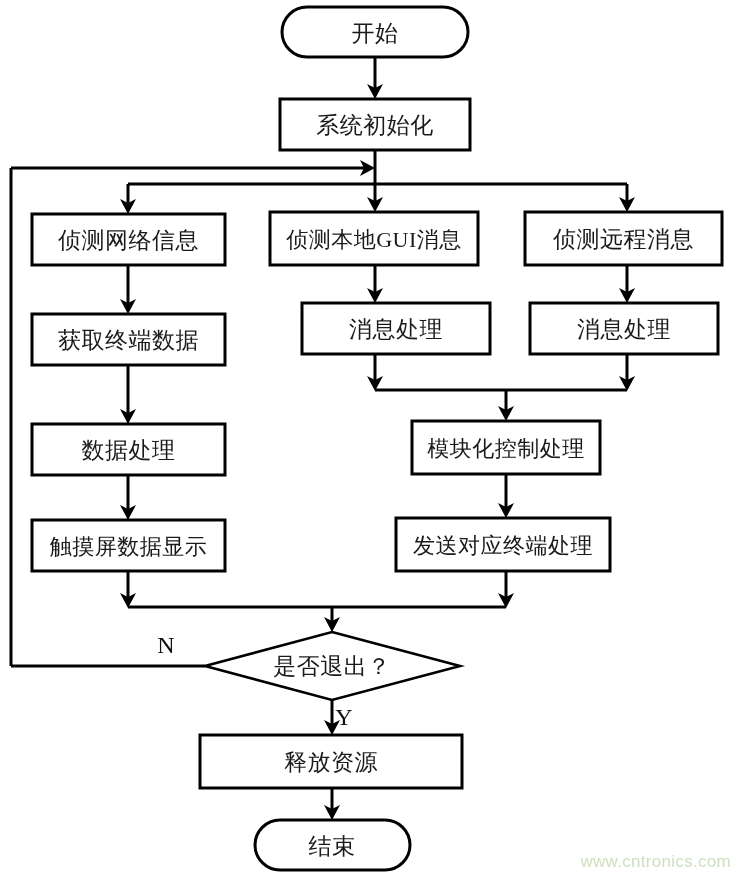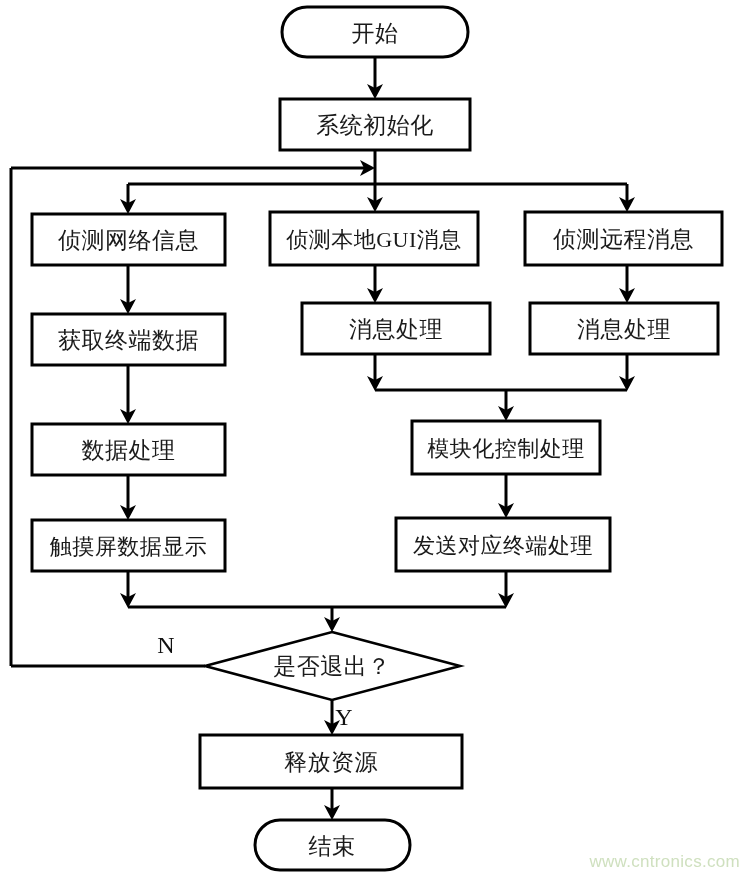--- a/index.html
+++ b/index.html
@@ -55,21 +55,21 @@
   }
   .edge-label {
     font-family: "Liberation Serif", "DejaVu Serif", serif;
     font-size: 24px;
     fill: #111111;
     text-anchor: middle;
     dominant-baseline: central;
   }
   .watermark {
     position: absolute;
-    right: 3px;
+    right: 12px;
     bottom: 8px;
     font-family: "Liberation Sans", "DejaVu Sans", sans-serif;
     font-size: 17px;
     color: #cfe0bf;
     letter-spacing: 0.3px;
     white-space: nowrap;
     user-select: none;
   }
 </style>
 </head>

